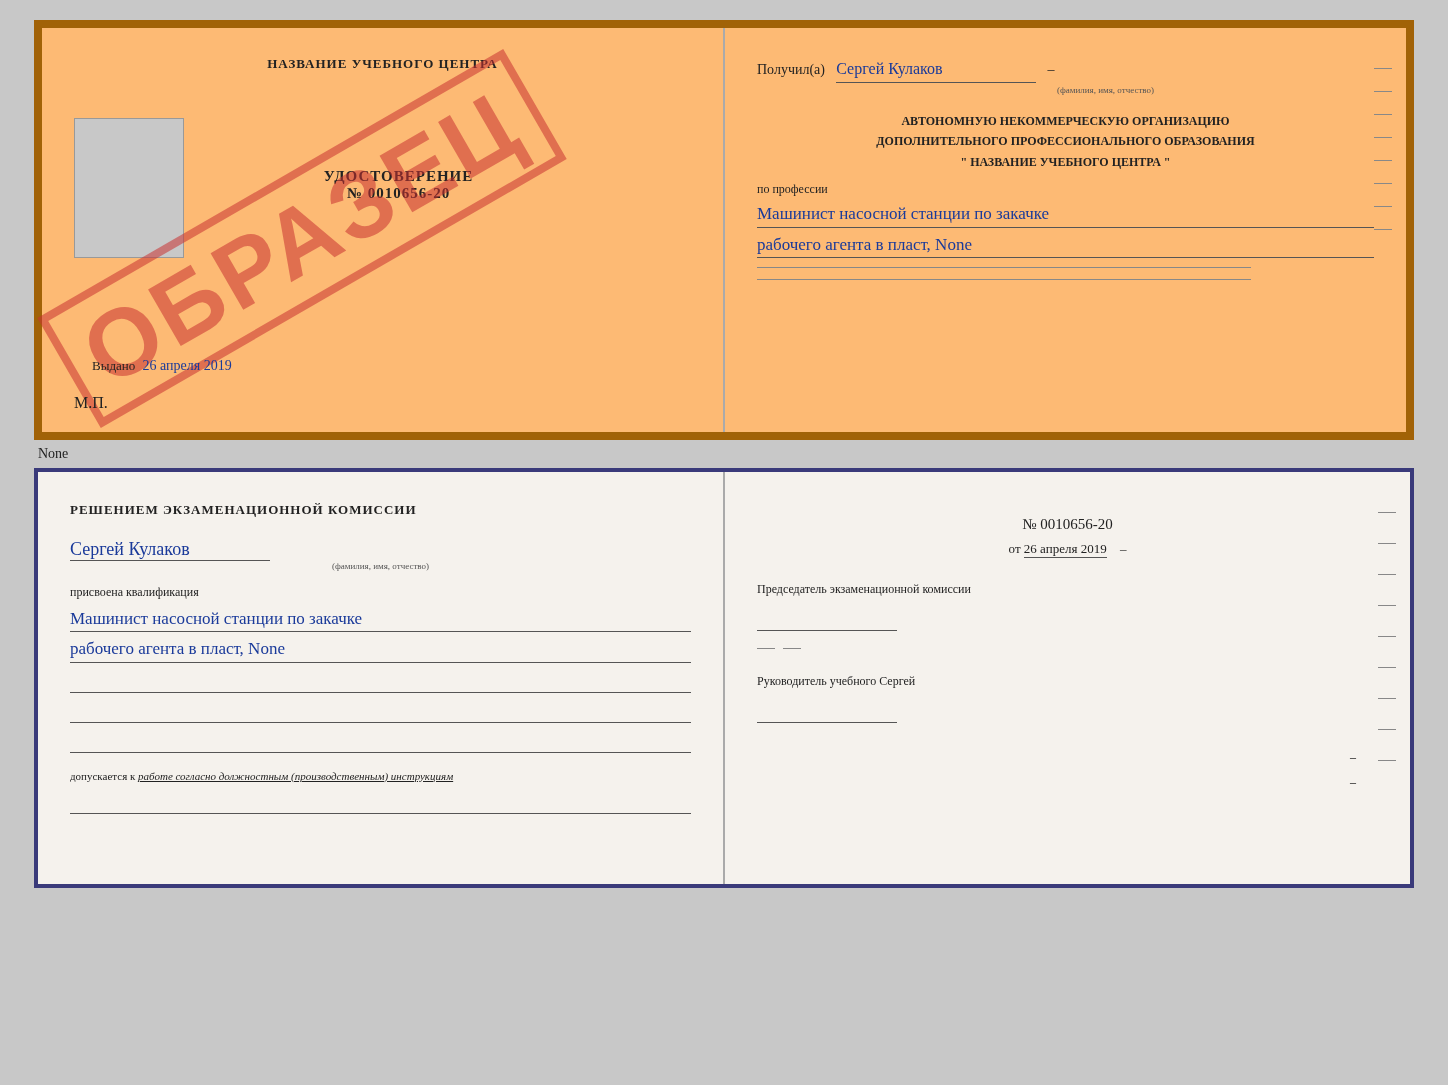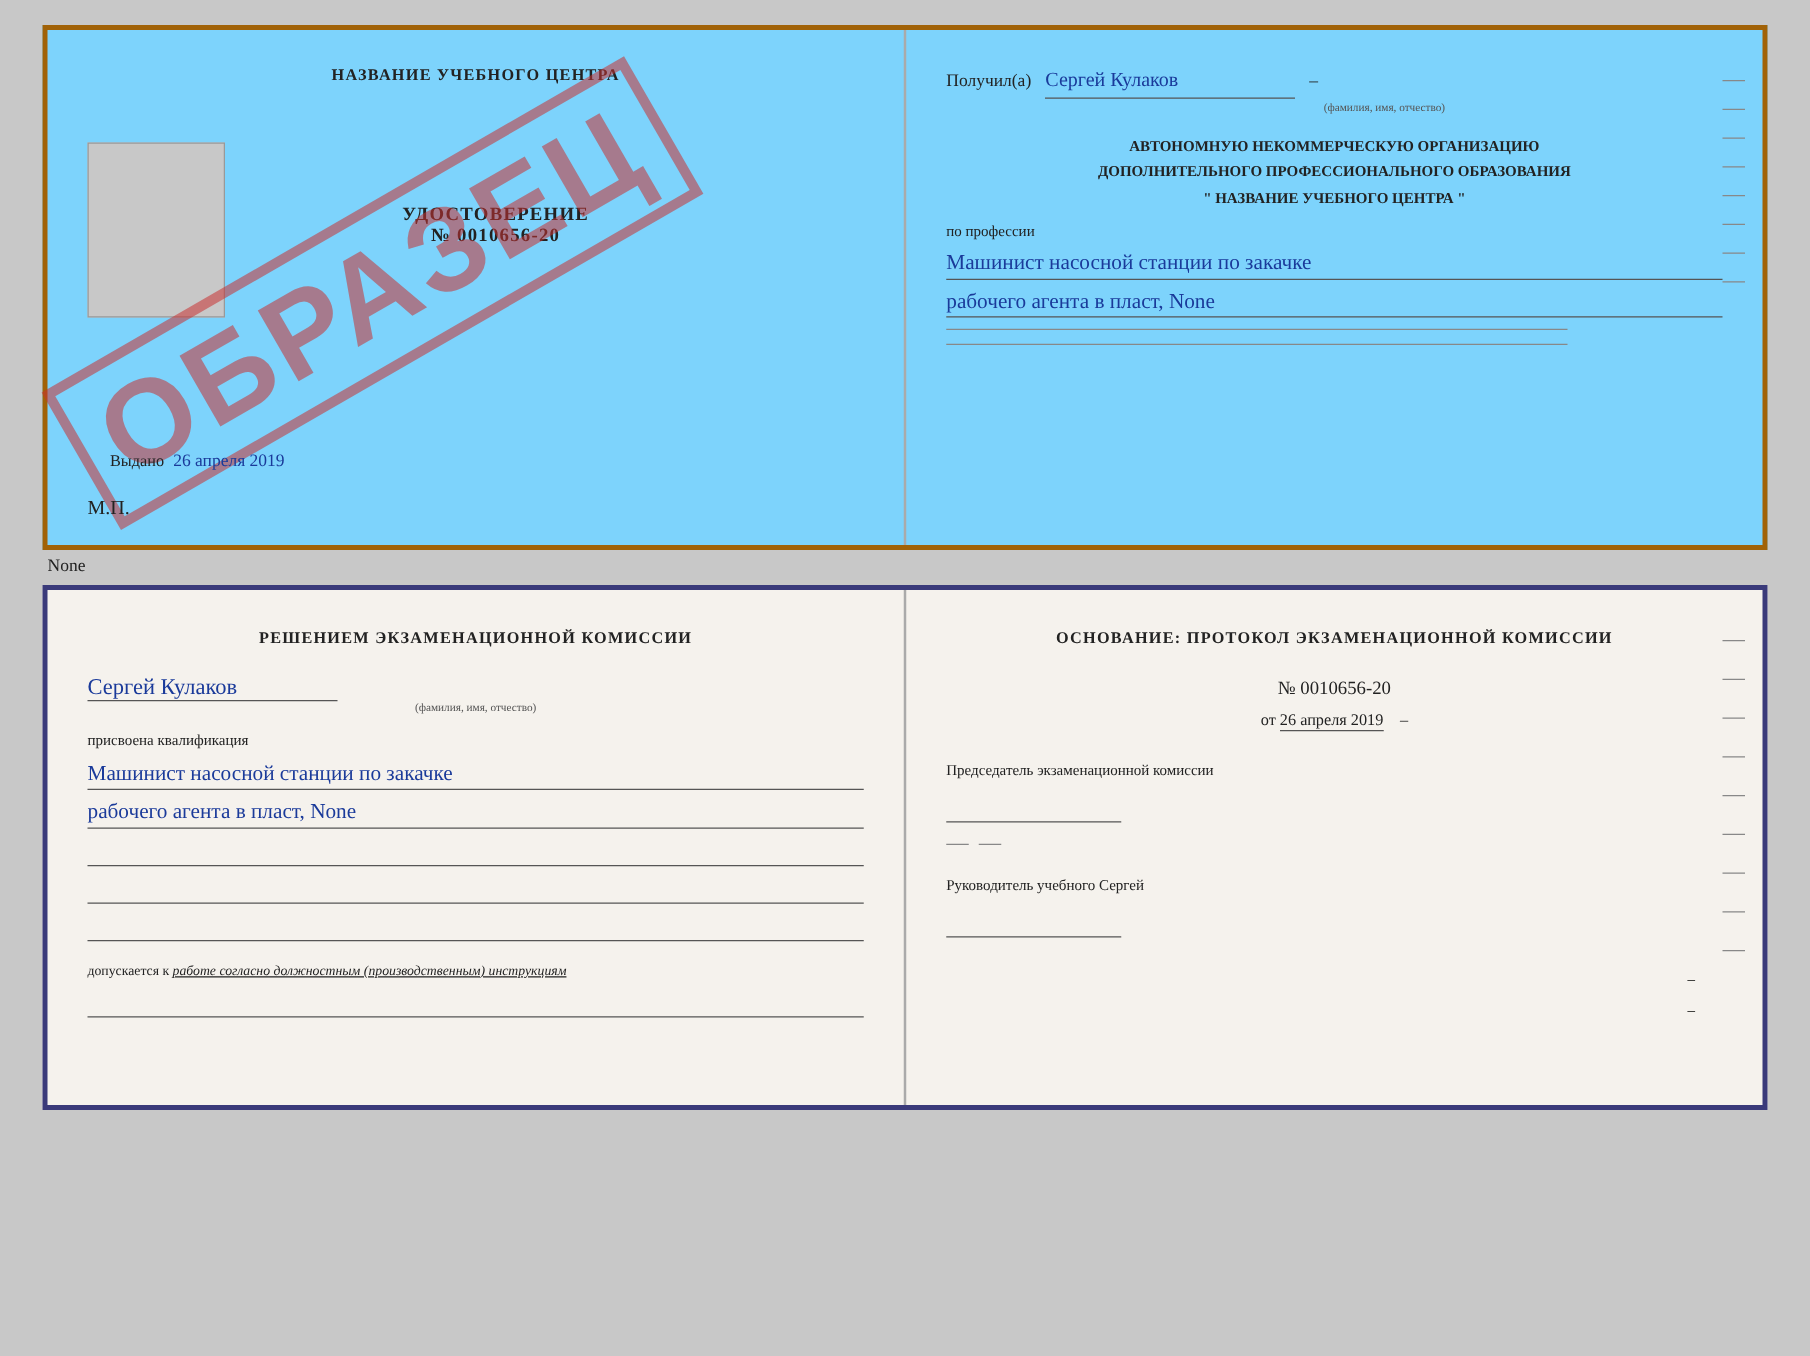--- a/index.html
+++ b/index.html
@@ -17,22 +17,22 @@
 
     
     .document-container {
       width: 1380px;
     }
 
     
     .cert-spread {
       display: flex;
       width: 100%;
-      background: #7dd3fc;
-      border: 4px solid #a16207;
+      background: #fdba74;
+      border: 8px solid #a16207;
       position: relative;
       min-height: 420px;
       justify-content: center;
     }
 
     .cert-left, .cert-right {
       flex: 1;
       padding: 28px 32px;
       position: relative;
     }
@@ -226,21 +226,20 @@
     .cert-bottom-left {
       border-right: 2px solid #aaa;
     }
 
     .bottom-heading {
       font-size: 13px;
       font-weight: bold;
       text-transform: uppercase;
       color: #222;
       letter-spacing: 1px;
-      text-align: center;
       margin-bottom: 18px;
       line-height: 1.6;
     }
 
     .bottom-name {
       margin: 10px 0 4px 0;
     }
 
     .bottom-label {
       font-size: 9px;
@@ -441,21 +440,20 @@
           <div class="dash-line"></div>
         <div class="dash-line"></div>
           <div class="dash-line"></div>
         <div class="dash-line"></div>
           <div class="dash-line"></div>
         <div class="dash-line"></div>
           <div class="dash-line"></div>
         <div class="dash-line"></div>
       </div>
 
-      <div class="bottom-right-heading">Основание: протокол экзаменационной комиссии</div>
 
       <div class="bottom-right-num">
         <span style="font-size:15px;">№ 0010656-20</span>
       </div>
 
       <div class="bottom-right-date">
         <span style="font-size:13px;">от</span>
         <span style="font-size:13px; border-bottom:1px solid #555; padding-bottom:1px;">26 апреля 2019</span>
         <span style="margin-left:10px; font-size:13px;">–</span>
       </div>

